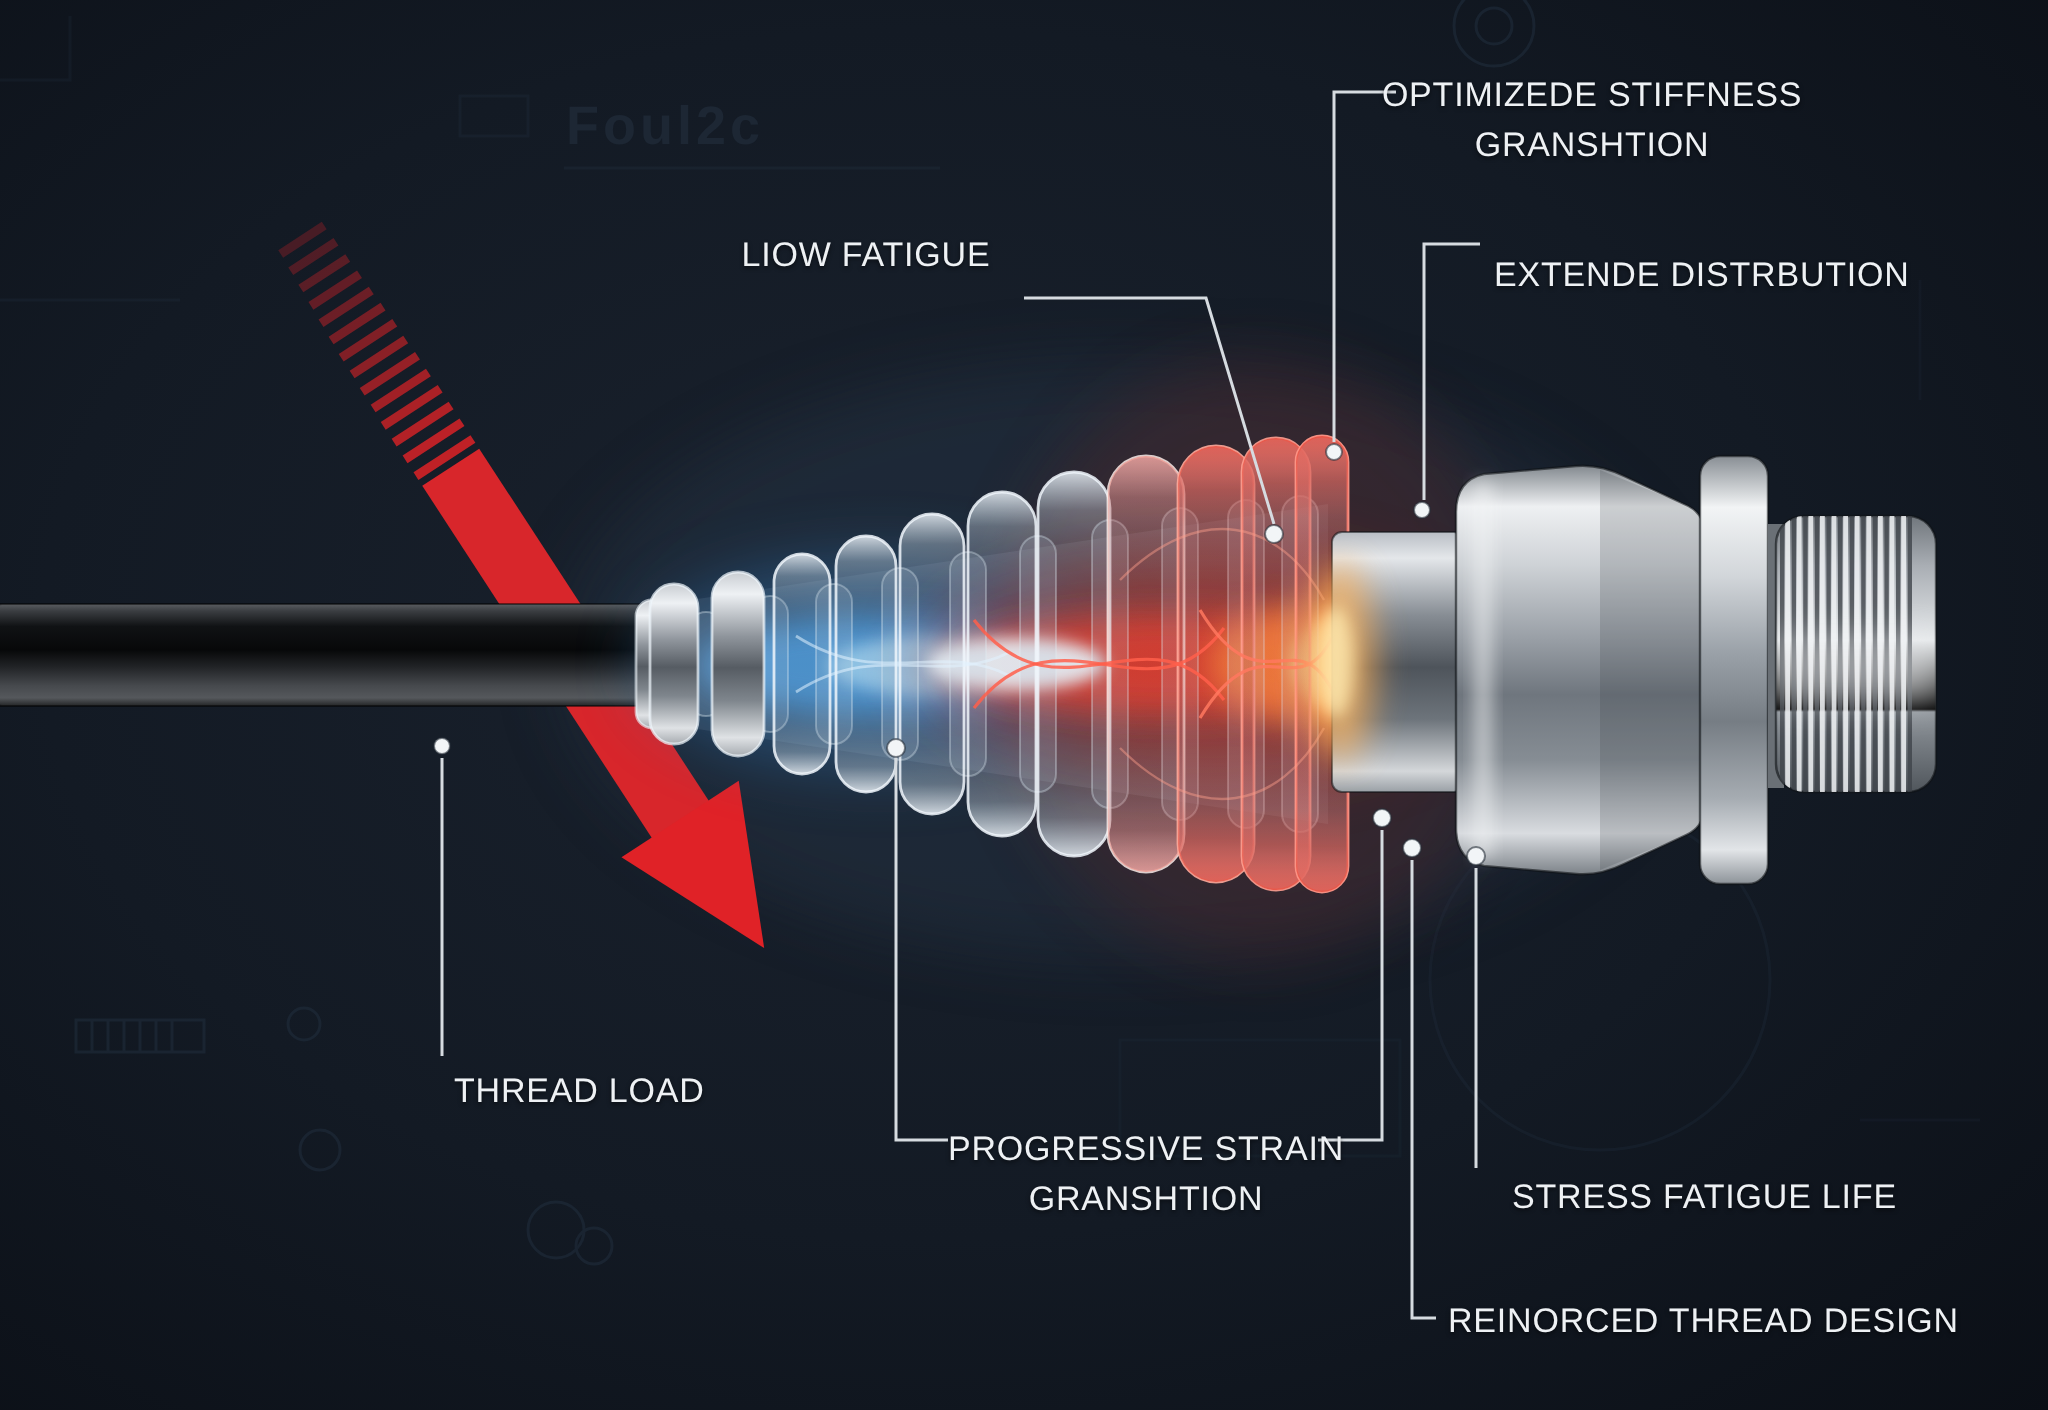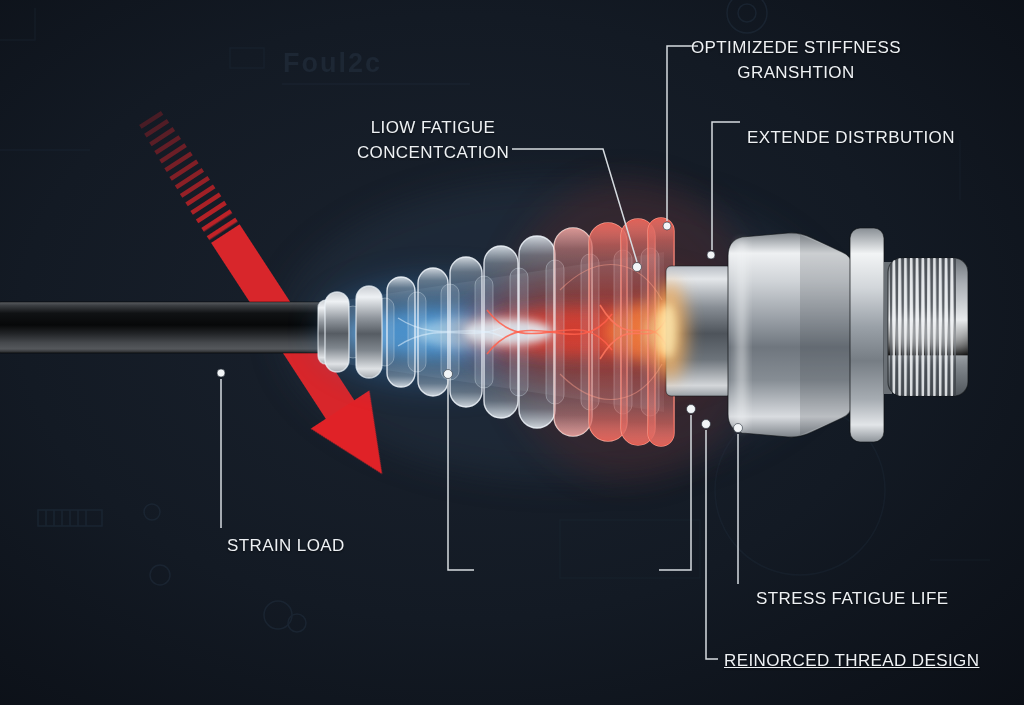--- a/index.html
+++ b/index.html
@@ -13,21 +13,21 @@
     position:absolute;color:#eef1f4;font-size:17px;line-height:25px;
     letter-spacing:.4px;white-space:nowrap;z-index:2;
     text-shadow:0 1px 2px rgba(0,0,0,.55);
   }
   .c-opt {left:690px;top:35px;width:212px;text-align:center;}
   .c-ext {left:747px;top:112px;margin-top:13px;}
   .c-low {left:356px;top:115px;width:154px;text-align:center;}
   .c-high{left:227px;top:533px;}
   .c-prog{left:471px;top:562px;width:204px;text-align:center;}
   .c-fat {left:756px;top:586px;text-align:right;}
-  .c-rein{left:724px;top:648px;text-decoration:underline;}
+  .c-rein{left:724px;top:648px;}
 </style>
 </head>
 <body>
 
 <div class="stage">
 
 <svg width="1024" height="705" viewBox="0 0 1024 705">
   <defs>
     <radialGradient id="vig" cx="45%" cy="45%" r="78%">
       <stop offset="0%" stop-color="#1a222e"></stop>
@@ -309,25 +309,28 @@
 
 <div class="callout c-opt">
   <div>OPTIMIZEDE STIFFNESS</div>
   <div>GRANSHTION</div>
 </div>
 
 <div class="callout c-ext">EXTENDE DISTRBUTION</div>
 
 <div class="callout c-low">
   <div>LIOW FATIGUE</div>
-  <div>CONCENTCATION</div>
 </div>
 
 <div class="callout c-high">
-  <div>STRAIN LOAD</div>
-</div>
-
+  <div>THREAD LOAD</div>
+</div>
+
+<div class="callout c-prog">
+  <div>PROGRESSIVE STRAIN</div>
+  <div>GRANSHTION</div>
+</div>
 
 <div class="callout c-fat">STRESS FATIGUE LIFE</div>
 
 <div class="callout c-rein">REINORCED THREAD DESIGN</div>
 
 </div>
 
 </body></html>

